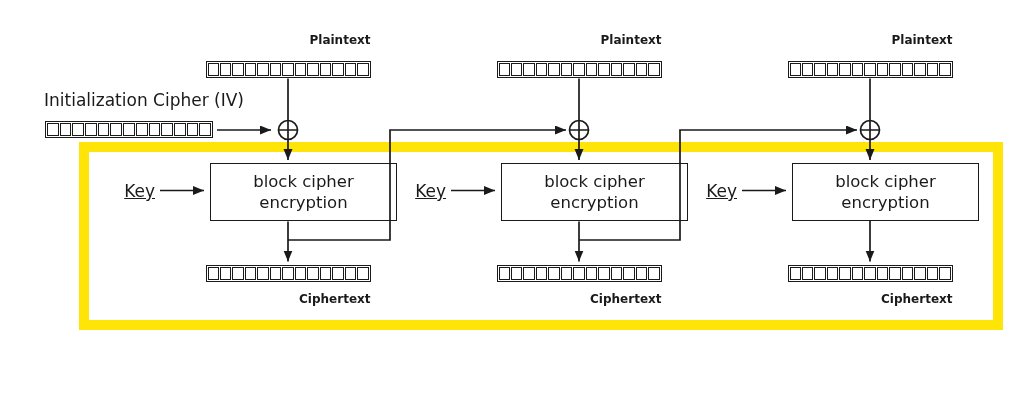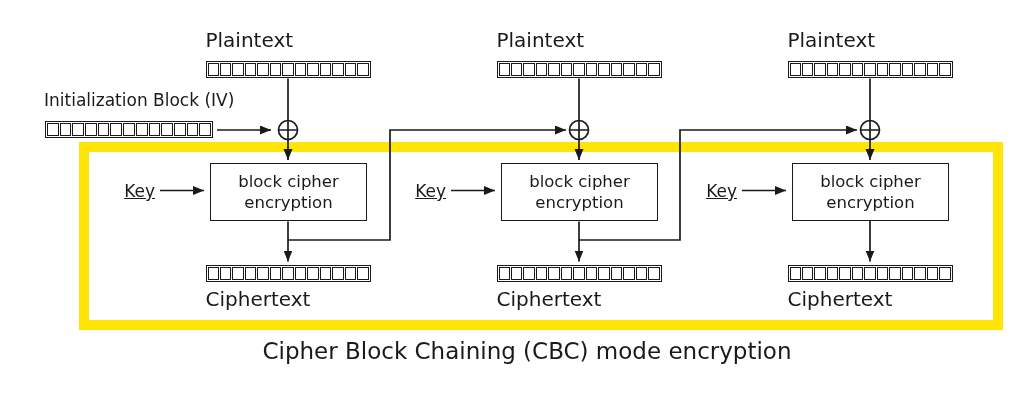--- a/index.html
+++ b/index.html
@@ -14,21 +14,21 @@
   .abs{position:absolute;}
   
   #highlight{
     left:79px;top:142px;width:924px;height:188px;
     border:10px solid #FFE408;
     box-sizing:border-box;
     z-index:1;
   }
   
   .lbl{white-space:nowrap;z-index:3;}
-  .block-lbl{width:165px;text-align:left;font-size:20px;line-height:19px;}
+  .block-lbl{width:165px;text-align:right;font-size:12px;line-height:19px;font-weight:bold;}
   .key-lbl{width:52px;text-align:right;font-size:17px;line-height:19px;text-decoration:underline;}
   #iv-label{left:44px;top:91px;font-size:17px;line-height:19px;}
   #title{
     left:30px;top:338px;width:994px;
     text-align:center;font-size:23px;line-height:26px;
   }
   
   .bitblock{
     width:165px;height:17px;
     border:1.8px solid #1a1a1a;
@@ -39,21 +39,21 @@
   }
   .bitblock .cell{
     flex:1;
     border:1.4px solid #1a1a1a;
     box-sizing:border-box;
     background:#fff;
   }
   #iv-block{left:45px;top:121px;width:168px;}
   
   .cipher-box{
-    width:157px;height:58px;
+    width:187px;height:58px;
     border:1.7px solid #1a1a1a;
     box-sizing:border-box;
     background:#fff;
     display:flex;flex-direction:column;align-items:center;justify-content:center;
     font-size:16.5px;line-height:21px;
     text-align:center;
     z-index:3;
   }
   
   #wires{left:0;top:0;z-index:4;pointer-events:none;}
@@ -172,21 +172,21 @@
       <div class="cell"></div>
       <div class="cell"></div>
       <div class="cell"></div>
       <div class="cell"></div>
       <div class="cell"></div>
       <div class="cell"></div>
       <div class="cell"></div>
     </div>
   <div class="abs lbl block-lbl" style="left:787.5px;top:290px;">Ciphertext</div>
 
-  <div id="iv-label" class="abs lbl">Initialization Block (IV)</div>
+  <div id="iv-label" class="abs lbl">Initialization Cipher (IV)</div>
   <div id="iv-block" class="abs bitblock">
       <div class="cell"></div>
       <div class="cell"></div>
       <div class="cell"></div>
       <div class="cell"></div>
       <div class="cell"></div>
       <div class="cell"></div>
       <div class="cell"></div>
       <div class="cell"></div>
       <div class="cell"></div>
@@ -233,14 +233,13 @@
         <circle cx="579" cy="130" r="9.5" fill="#ffffff"></circle>
         <path d="M569.5 130 H588.5 M579 120.5 V139.5"></path>
       </g>
       <g>
         <circle cx="870" cy="130" r="9.5" fill="#ffffff"></circle>
         <path d="M860.5 130 H879.5 M870 120.5 V139.5"></path>
       </g>
     </g>
   </svg>
 
-  <div id="title" class="abs lbl">Cipher Block Chaining (CBC) mode encryption</div>
 </div>
 
 </body></html>

